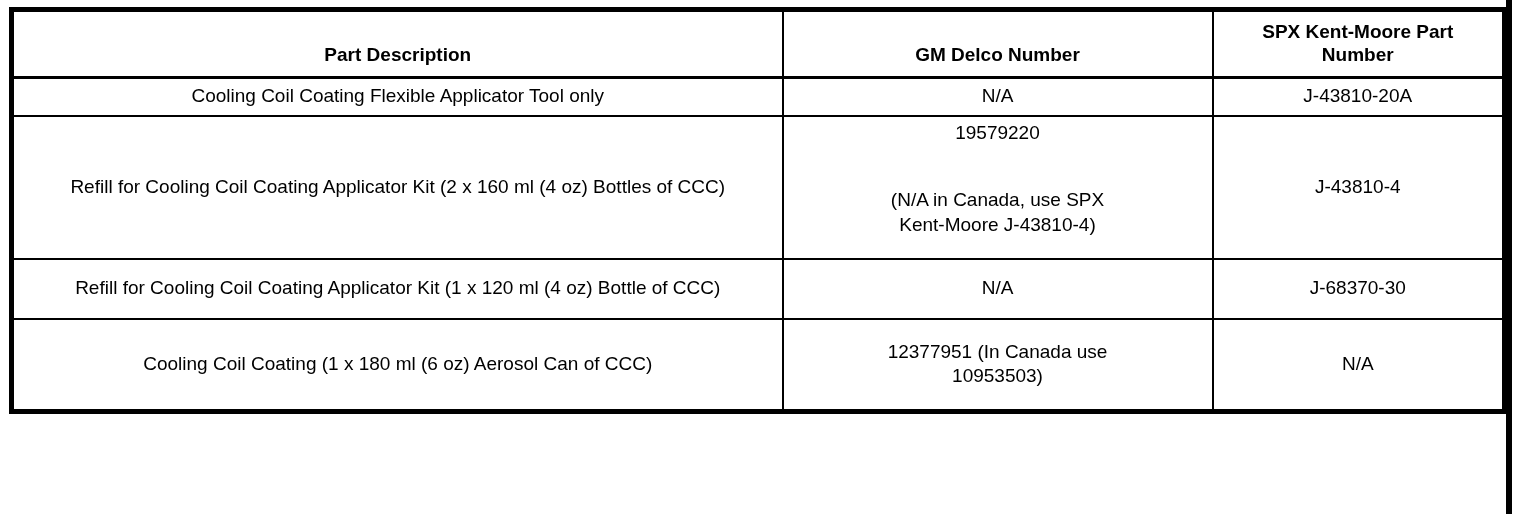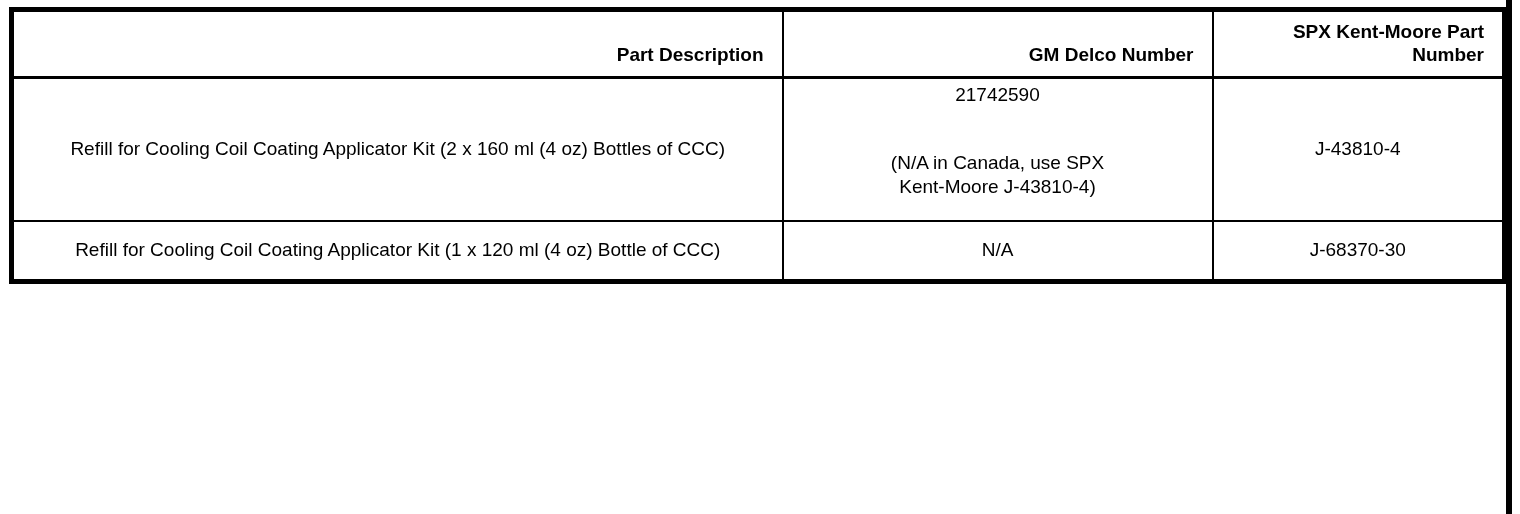--- a/index.html
+++ b/index.html
@@ -30,21 +30,21 @@
     table-layout: fixed;
     background: #ffffff;
   }
   table.parts, table.parts td, table.parts th {
     border: 2px solid #000000;
   }
   table.parts { border-width: 5px; }
   th {
     font-size: 19px;
     font-weight: bold;
-    text-align: right;
+    text-align: center;
     vertical-align: bottom;
     padding: 4px 18px 9px 18px;
     line-height: 1.25;
     border-bottom-width: 3px !important;
     margin-left: 28px;
   }
   td {
     font-size: 19px;
     text-align: center;
     vertical-align: middle;
@@ -74,30 +74,42 @@
       <col style="width:771px">
       <col style="width:430px">
       <col style="width:292px">
     </colgroup>
     <tbody>
         <tr class="h-head">
       <th>Part Description</th>
       <th>GM Delco Number</th>
       <th>SPX Kent-Moore Part Number</th>
     </tr>
+    <tr class="h-r2">
+      <td class="desc">Cooling Coil Coating Flexible Applicator Tool only</td>
+      <td>N/A</td>
+      <td>J-43810-20A</td>
+    </tr>
     <tr class="h-r3">
       <td class="desc">Refill for Cooling Coil Coating Applicator Kit (2 x 160 ml (4 oz) Bottles of CCC)</td>
       <td>
-        <div>21742590</div>
+        <div>19579220</div>
         <div class="gm-gap"></div>
         <div class="narrow">(N/A in Canada, use SPX Kent-Moore J-43810-4)</div>
       </td>
       <td>J-43810-4</td>
     </tr>
     <tr class="h-r4">
       <td class="desc">Refill for Cooling Coil Coating Applicator Kit (1 x 120 ml (4 oz) Bottle of CCC)</td>
       <td>N/A</td>
       <td>J-68370-30</td>
     </tr>
+    <tr class="h-r5">
+      <td class="desc">Cooling Coil Coating (1 x 180 ml (6 oz) Aerosol Can of CCC)</td>
+      <td>
+        <div class="narrow">12377951 (In Canada use 10953503)</div>
+      </td>
+      <td>N/A</td>
+    </tr>
   </tbody>
     </table>
   <div class="right-bar"></div>
 </div>
 
 </body></html>

